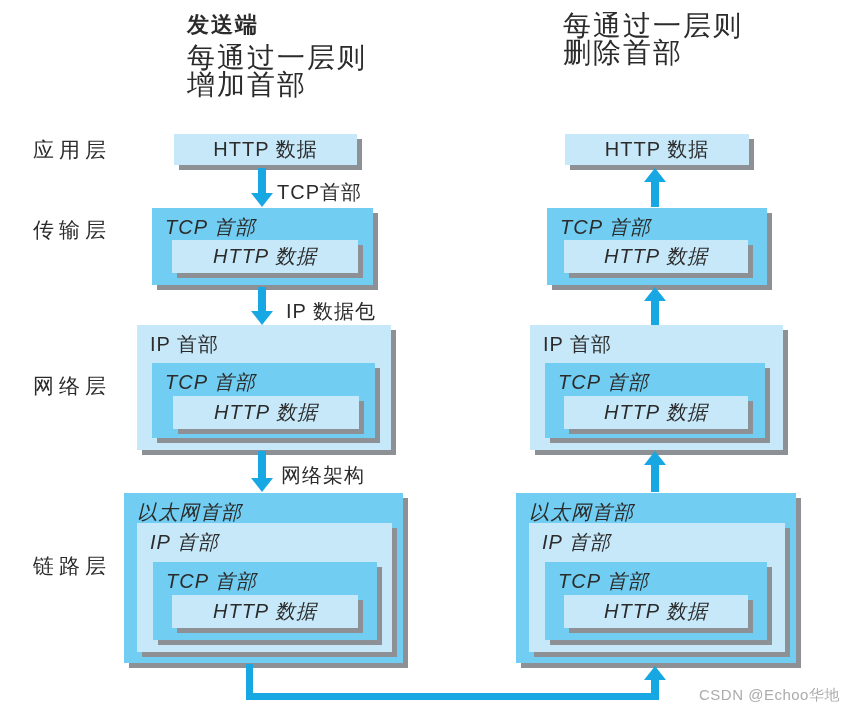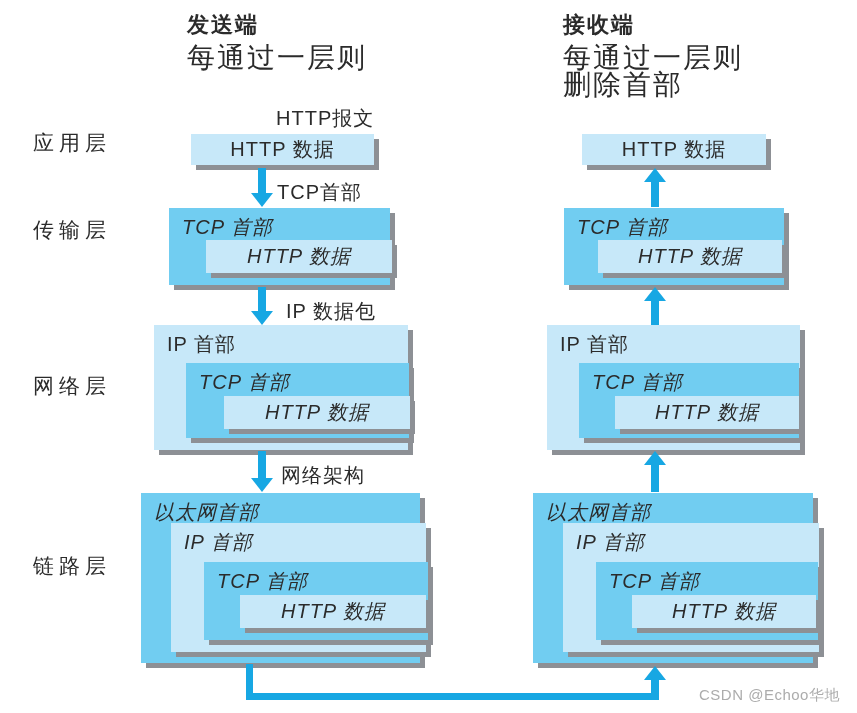--- a/index.html
+++ b/index.html
@@ -15,21 +15,21 @@
 
   
   .col-header { position: absolute; }
   .hdr-title { font-size: 22px; font-weight: bold; letter-spacing: 2px; line-height: 26px; margin-bottom: 6px; }
   .hdr-line { font-size: 28px; letter-spacing: 2px; line-height: 27px; }
 
   
   .side-label { position: absolute; left: 33px; font-size: 21px; letter-spacing: 5px; }
 
   
-  .box { position: absolute; box-shadow: 5px 5px 0 0 #8d9095; margin-left: 17px; }
+  .box { position: absolute; box-shadow: 5px 5px 0 0 #8d9095; }
   .light { background: #c7e8f9; }
   .mid   { background: #71cdf1; font-style: italic; }
   .leaf  { display: flex; align-items: center; justify-content: center; font-size: 20px; letter-spacing: 1px; }
   .box-title { position: absolute; left: 13px; top: 6px; font-size: 20px; letter-spacing: 1px; white-space: nowrap; }
 
   
   .arrow { position: absolute; width: 22px; display: flex; flex-direction: column; align-items: center; }
   .arrow .shaft { width: 8px; background: #17a7e3; flex: 1 1 auto; }
   .head-down { width: 0; height: 0; border-left: 11px solid transparent; border-right: 11px solid transparent; border-top: 14px solid #17a7e3; }
   .head-up   { width: 0; height: 0; border-left: 11px solid transparent; border-right: 11px solid transparent; border-bottom: 14px solid #17a7e3; }
@@ -43,33 +43,32 @@
   .watermark { position: absolute; left: 699px; top: 686px; font-size: 15px; color: #acacac; letter-spacing: 0.5px; }
 </style>
 </head>
 <body>
 
 <div class="canvas">
 
   <div class="col-header" style="left:187px; top:12px;">
     <div class="hdr-title">发送端</div>
     <div class="hdr-line">每通过一层则</div>
+    <div class="hdr-line">增加首部</div>
   </div>
   <div class="col-header" style="left:563px; top:12px;">
-    <div class="hdr-title">接收端</div>
     <div class="hdr-line">每通过一层则</div>
     <div class="hdr-line">删除首部</div>
   </div>
 
-  <div class="side-label" style="top:129px;text-align:right;">应用层</div>
+  <div class="side-label" style="top:136px;text-align:right;">应用层</div>
   <div class="side-label" style="top:216px;">传输层</div>
   <div class="side-label" style="top:372px;">网络层</div>
   <div class="side-label" style="top:552px;">链路层</div>
 
-  <div class="arrow-label" style="left:276px; top:105px;">HTTP报文</div>
 
   <div class="box light leaf" style="left:174px; top:134px; width:183px; height:31px;">HTTP 数据</div>
 
   <div class="arrow" style="left:251px; top:168px; height:39px;">
     <div class="shaft"></div>
     <div class="head-down"></div>
   </div>
   <div class="arrow-label" style="left:277px; top:179px;">TCP首部</div>
 
   <div class="box mid" style="left:152px; top:208px; width:221px; height:77px;">

